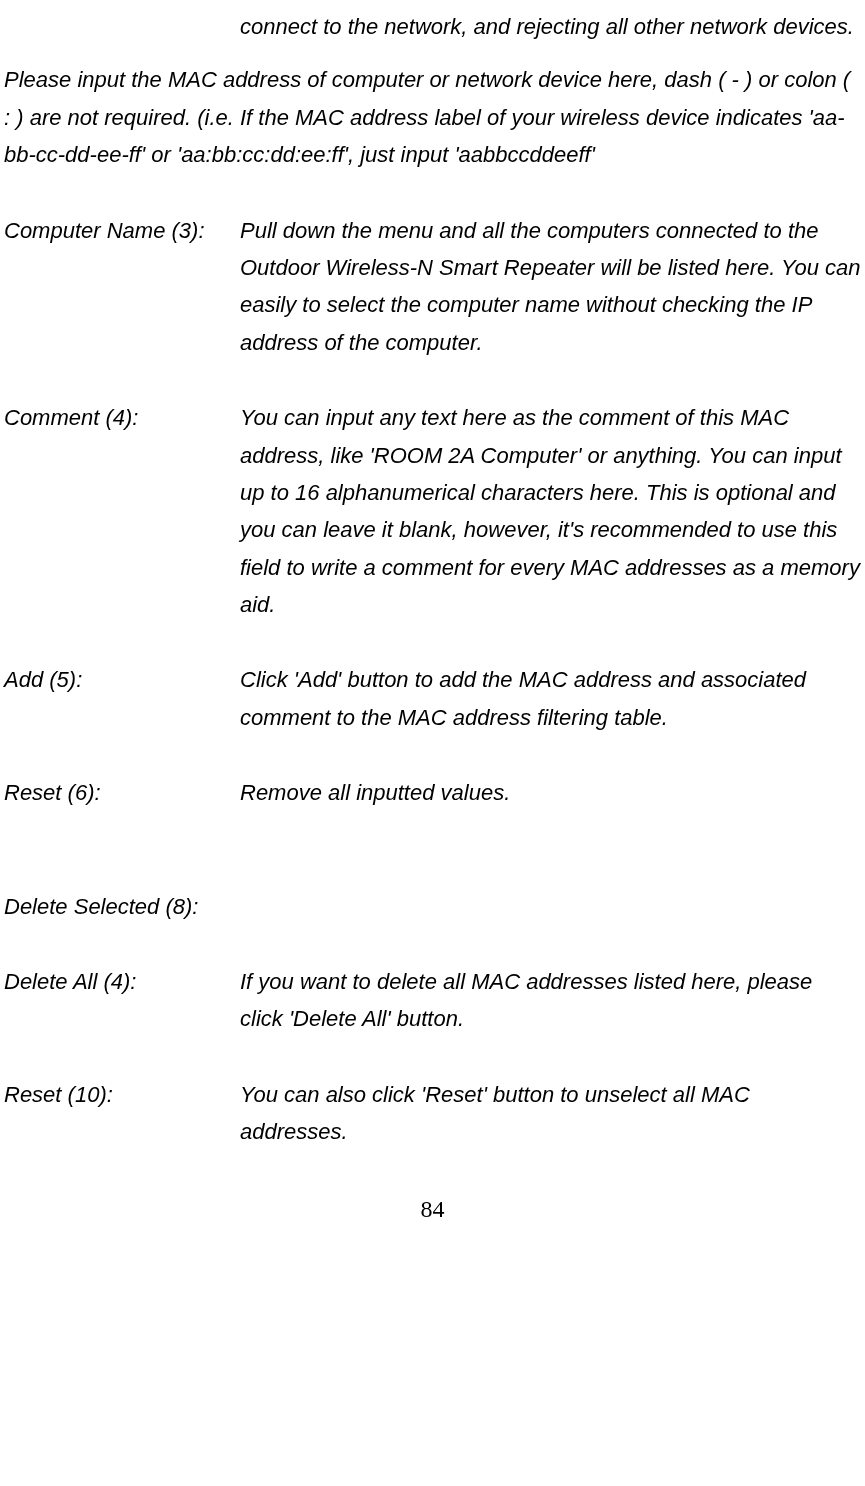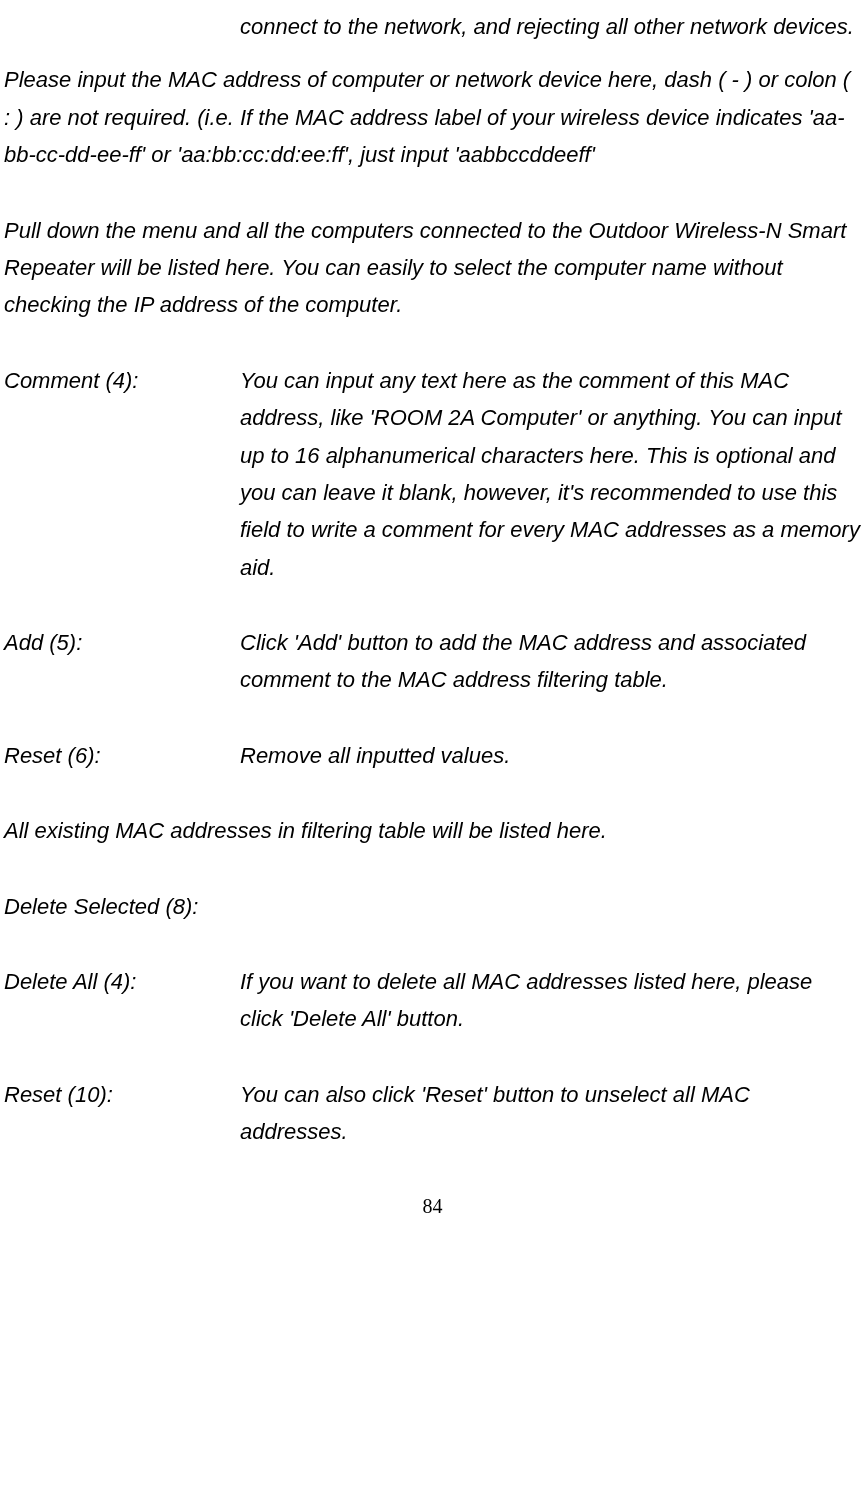--- a/index.html
+++ b/index.html
@@ -29,53 +29,53 @@
       flex: 1;
     }
     .continuation {
       margin-left: 236px;
       margin-bottom: 16px;
     }
     .page-number {
       text-align: center;
       font-style: normal;
       font-family: 'Times New Roman', serif;
-      font-size: 20px;
+      font-size: 24px;
     }
   </style>
 </head>
 <body>
 
 <div class="continuation">connect to the network, and rejecting all other network devices.</div>
 
 <div class="entry">
   <div class="desc">Please input the MAC address of computer or network device here, dash ( - ) or colon ( : ) are not required. (i.e. If the MAC address label of your wireless device indicates 'aa-bb-cc-dd-ee-ff' or 'aa:bb:cc:dd:ee:ff', just input 'aabbccddeeff'</div>
 </div>
 
 <div class="entry">
+  <div class="label">Computer Name (3):</div>
   <div class="desc">Pull down the menu and all the computers connected to the Outdoor Wireless-N Smart Repeater will be listed here. You can easily to select the computer name without checking the IP address of the computer.</div>
 </div>
 
 <div class="entry">
   <div class="label">Comment (4):</div>
   <div class="desc">You can input any text here as the comment of this MAC address, like 'ROOM 2A Computer' or anything. You can input up to 16 alphanumerical characters here. This is optional and you can leave it blank, however, it's recommended to use this field to write a comment for every MAC addresses as a memory aid.</div>
 </div>
 
 <div class="entry">
   <div class="label">Add (5):</div>
   <div class="desc">Click 'Add' button to add the MAC address and associated comment to the MAC address filtering table.</div>
 </div>
 
 <div class="entry">
   <div class="label">Reset (6):</div>
   <div class="desc">Remove all inputted values.</div>
 </div>
 
 <div class="entry">
-  <div class="desc">All existing MAC addresses in filtering table will be listed here.</div>
 </div>
 
 <div class="entry">
   <div class="label">Delete Selected (8):</div>
 </div>
 
 <div class="entry">
   <div class="label">Delete All (4):</div>
   <div class="desc">If you want to delete all MAC addresses listed here, please click 'Delete All' button.</div>
 </div>

